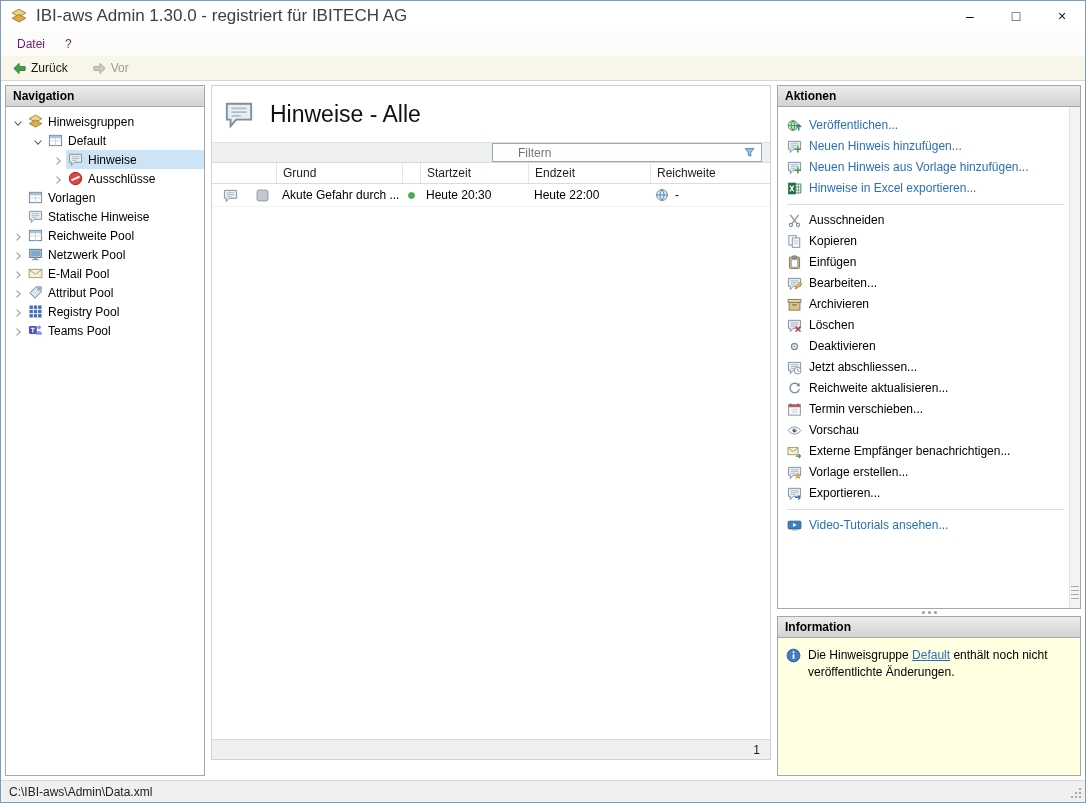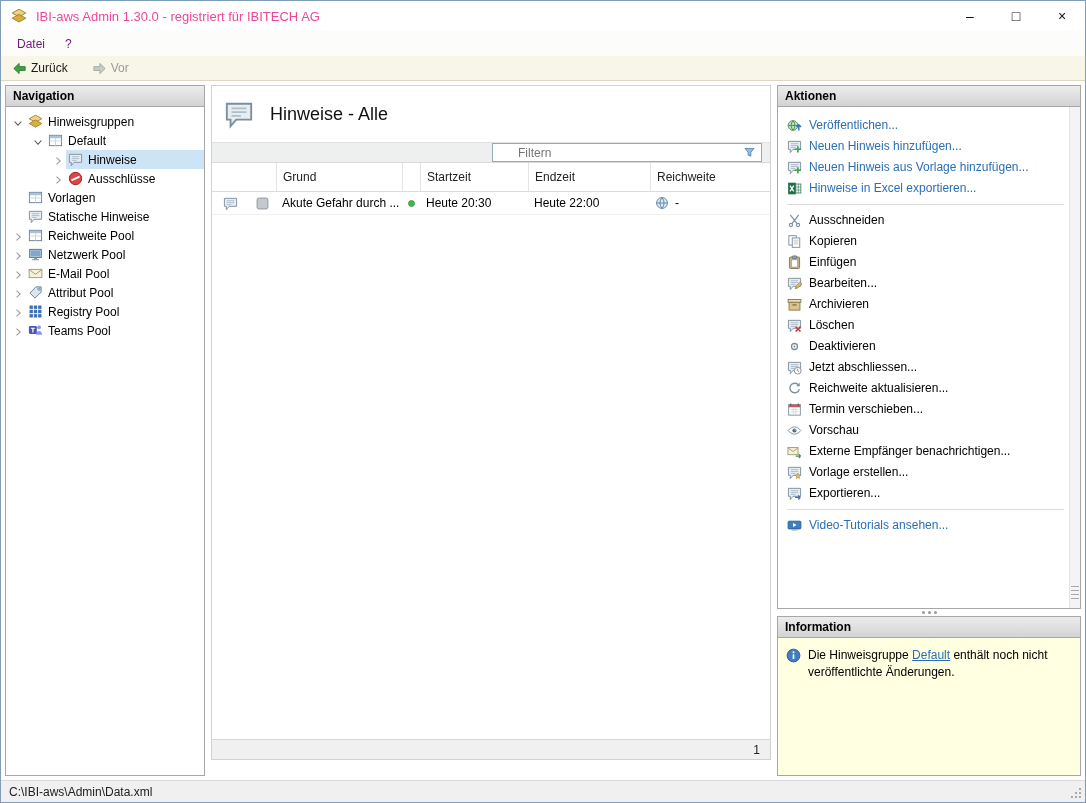--- a/index.html
+++ b/index.html
@@ -3,21 +3,21 @@
 <meta charset="utf-8">
 <style>
   *{margin:0;padding:0;box-sizing:border-box}
   html,body{background:#cfd8e0}
   body{font-family:"Liberation Sans",sans-serif;font-size:12px;color:#000}
   .window{width:1086px;height:803px;background:#fff;border:1px solid #7f9db9;display:flex;flex-direction:column;overflow:hidden}
 
   
   .titlebar{height:30px;flex:none;display:flex;align-items:center;padding-left:10px;background:#fff}
   .titlebar .app-ic{width:16px;height:16px;margin-right:9px}
-  .titlebar .t-text{font-size:13px;color:#ec4899}
+  .titlebar .t-text{font-size:17px;color:#404040}
   .win-controls{margin-left:auto;display:flex;height:100%}
   .win-btn{width:46px;height:100%;display:flex;align-items:center;justify-content:center;font-size:14px;color:#111;cursor:default}
 
   
   .menubar{height:25px;flex:none;display:flex;align-items:center;background:#fcfcfa;padding-left:6px}
   .menu-item{padding:3px 10px;color:#701a75}
   .toolbar{height:25px;flex:none;display:flex;align-items:center;gap:14px;background:#f8f5e9;border-bottom:1px solid #ddd8c6;padding-left:6px}
   .tool-btn{display:flex;align-items:center;gap:4px;padding:2px 5px}
   .tool-btn svg{width:15px;height:15px}
   .tool-btn .lbl{color:#1a1a1a}
@@ -38,27 +38,27 @@
   .lvl2 .chev{margin-left:44px}
   .ti-wrap{display:flex;align-items:center;gap:5px;flex:1;height:100%;padding-left:2px}
   .ti-wrap.sel{background:#cde4f6}
   .ti{width:15px;height:15px;flex:none}
   .ti-label{white-space:nowrap}
 
   
   .main-panel{flex:1;min-width:0;border:1px solid #d2d2d2;background:#fff;display:flex;flex-direction:column;margin-bottom:16px}
   .main-title{height:56px;flex:none;display:flex;align-items:center;gap:16px;padding-left:12px}
   .big-bubble{width:30px;height:30px}
-  .page-title{font-size:18px;color:#111}
+  .page-title{font-size:23px;color:#111}
   .filter-strip{height:21px;flex:none;background:#eef0f0;border-top:1px solid #e2e2e2;border-bottom:1px solid #dadada;display:flex;align-items:center;justify-content:flex-end;padding-right:8px}
   .filter-box{width:270px;height:19px;background:#fff;border:1px solid #93a9bd;display:flex;align-items:center;padding:0 5px;gap:4px}
   .filter-box input{flex:1;border:none;outline:none;font:12px "Liberation Sans",sans-serif;height:15px;padding-left:20px;background:transparent}
   .filter-box svg{width:13px;height:13px;flex:none}
   .tbl-header,.tbl-row{display:grid;grid-template-columns:36px 28px 126px 18px 108px 122px 1fr;align-items:center}
-  .tbl-header{height:29px;flex:none;border-bottom:1px solid #dcdcdc}
+  .tbl-header{height:21px;flex:none;border-bottom:1px solid #dcdcdc}
   .hcell{height:100%;display:flex;align-items:center;padding-left:6px;color:#222}
   .bl{border-left:1px solid #e4e4e4}
   .tbl-row{height:23px;border-bottom:1px solid #f1f1f1}
   .cell{padding-left:6px;white-space:nowrap;overflow:hidden;text-overflow:ellipsis}
   .cell-icon{display:flex;align-items:center;justify-content:center}
   .cell-icon svg{width:15px;height:15px}
   .dotcell svg{width:11px;height:11px}
   .reich{display:flex;align-items:center;gap:6px;padding-left:5px}
   .reich svg{width:14px;height:14px}
   .tbl-body{flex:1}

